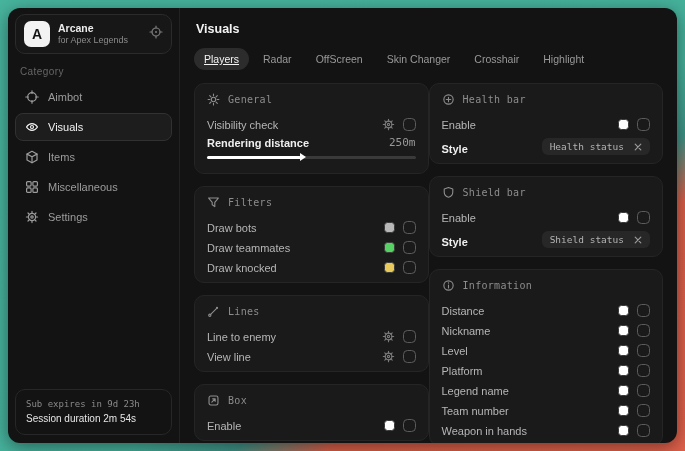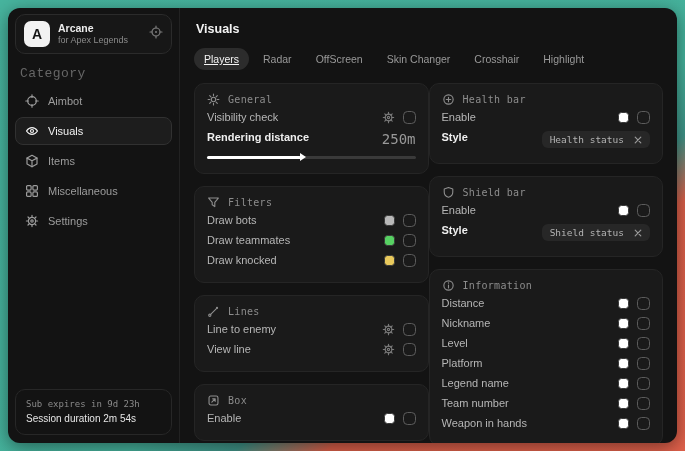--- a/index.html
+++ b/index.html
@@ -10,46 +10,46 @@
     box-shadow:0 4px 18px rgba(0,0,0,.45);}
   
   .sidebar{width:172px;flex-shrink:0;border-right:1px solid #222;display:flex;flex-direction:column;padding:6px 7px 8px;}
   .logo-card{border:1px solid #2b2b2b;background:#171717;border-radius:10px;padding:6px 8px;display:flex;align-items:center;gap:8px;}
   .logo-box{width:26px;height:26px;background:#f2f2f2;color:#141414;border-radius:7px;display:grid;place-items:center;
     font-weight:bold;font-size:14px;flex-shrink:0;}
   .logo-meta{display:flex;flex-direction:column;line-height:1.25;min-width:0;}
   .logo-name{font-size:10.5px;font-weight:bold;color:#ececec;}
   .logo-sub{font-size:9px;color:#8b8b8b;white-space:nowrap;}
   .logo-target{margin-left:auto;color:#7c7c7c;}
-  .category{font-size:13px;color:#666;margin:12px 5px 5px;letter-spacing:.4px;font-family:Liberation Mono, monospace;}
+  .category{font-size:10px;color:#666;margin:12px 5px 5px;letter-spacing:.4px;font-family:Liberation Sans, sans-serif;}
   .nav-item{display:flex;align-items:center;gap:9px;padding:6px 9px;margin:1px 0;border-radius:8px;color:#9c9c9c;
     font-size:11px;border:1px solid transparent;cursor:pointer;}
   .nav-item.active{background:#1d1d1d;border-color:#313131;color:#f1f1f1;}
   .spacer{flex:1;}
   .session-box{border:1px solid #272727;border-radius:10px;padding:8px 10px;line-height:1.5;}
   .session-line1{font-size:9px;color:#8a8a8a;font-family:"DejaVu Sans Mono",monospace;}
   .session-line2{font-size:10px;color:#e6e6e6;}
   
   .main{flex:1;display:flex;flex-direction:column;padding:14px 14px 0;overflow:hidden;min-width:0;}
   .main-title{font-size:12.5px;font-weight:bold;color:#f3f3f3;margin:0 2px 12px;}
   .tabs{display:flex;gap:4px;margin-bottom:13px;}
   .tab{padding:5px 10px;font-size:10.5px;color:#999;border-radius:13px;white-space:nowrap;cursor:pointer;}
   .tab.active{background:#2c2c2c;color:#f4f4f4;text-decoration:underline;}
   .columns{flex:1;display:flex;gap:0;overflow:hidden;}
   .col{flex:1;display:flex;flex-direction:column;gap:12px;min-width:0;}
   .card{background:#1a1a1a;border:1px solid #252525;border-radius:10px;padding:8px 12px;flex-shrink:0;}
   .card-header{display:flex;align-items:center;gap:8px;color:#8d8d8d;font-size:10px;height:15px;margin-bottom:4px;
     font-family:"DejaVu Sans Mono",monospace;letter-spacing:.3px;}
-  .row{display:flex;align-items:flex-start;justify-content:space-between;min-height:20px;font-size:11px;color:#b6b6b6;}
+  .row{display:flex;align-items:flex-end;justify-content:space-between;min-height:20px;font-size:11px;color:#b6b6b6;}
   .row .bright{color:#efefef;font-weight:bold;}
   .controls{display:flex;align-items:center;gap:8px;}
   .checkbox{width:13px;height:13px;border:1.5px solid #5c5c5c;border-radius:4.5px;cursor:pointer;flex-shrink:0;}
   .swatch{width:11px;height:11px;border-radius:3.5px;border:1px solid #3a3a3a;cursor:pointer;flex-shrink:0;}
   .gear-small{color:#7b7b7b;cursor:pointer;display:flex;}
-  .value{font-size:14px;color:#999;font-family:"DejaVu Sans Mono",monospace;}
+  .value{font-size:11px;color:#999;font-family:"DejaVu Sans Mono",monospace;}
   .slider{height:3px;background:#3a3a3a;border-radius:2px;margin:7px 0 6px;position:relative;cursor:pointer;}
   .slider-fill{height:100%;background:#fff;border-radius:2px;position:relative;}
   .slider-fill::after{content:"";position:absolute;right:-5px;top:-3px;width:0;height:0;
     border-left:6px solid #fff;border-top:4.5px solid transparent;border-bottom:4.5px solid transparent;}
   .style-row{min-height:24px;}
   .tag{background:#272727;border-radius:6px;padding:3px 8px;font-size:9.5px;color:#b3b3b3;display:flex;align-items:center;
     gap:10px;font-family:"DejaVu Sans Mono",monospace;cursor:pointer;}
   .tag-x{color:#9a9a9a;display:flex;}
   .icon{fill:none;stroke:currentColor;stroke-width:1.2;stroke-linecap:round;stroke-linejoin:round;flex-shrink:0;}
 </style>

